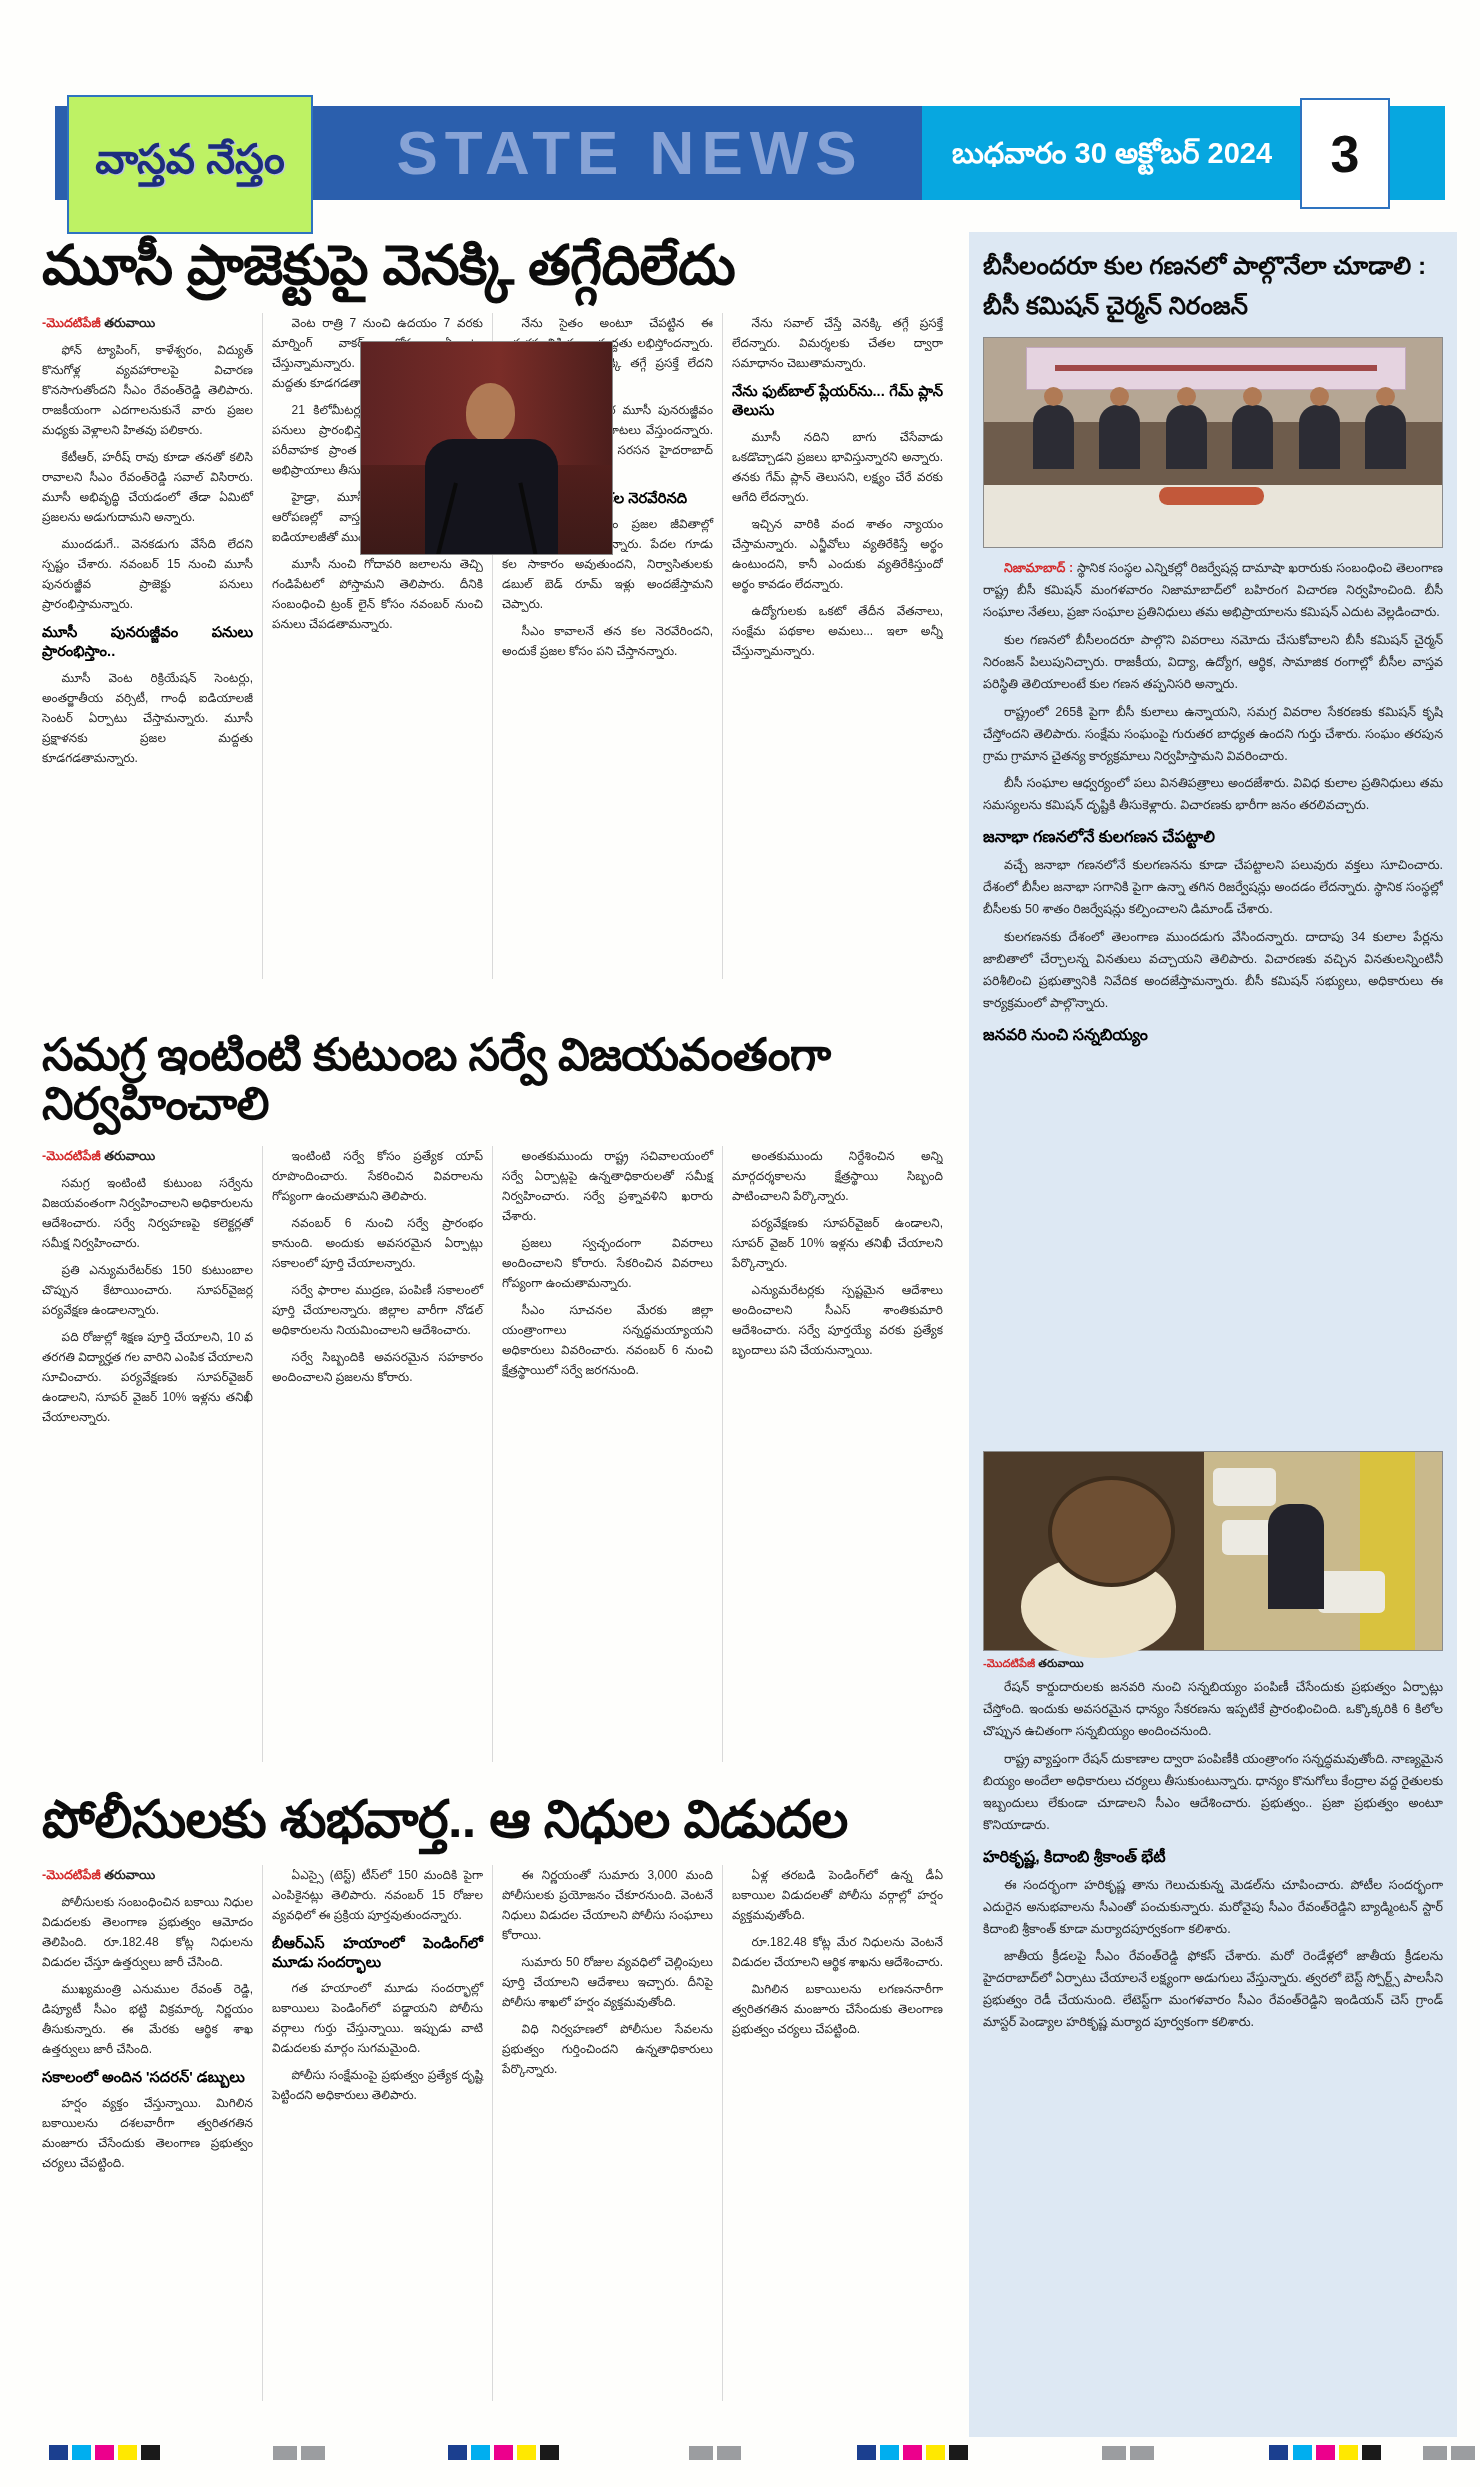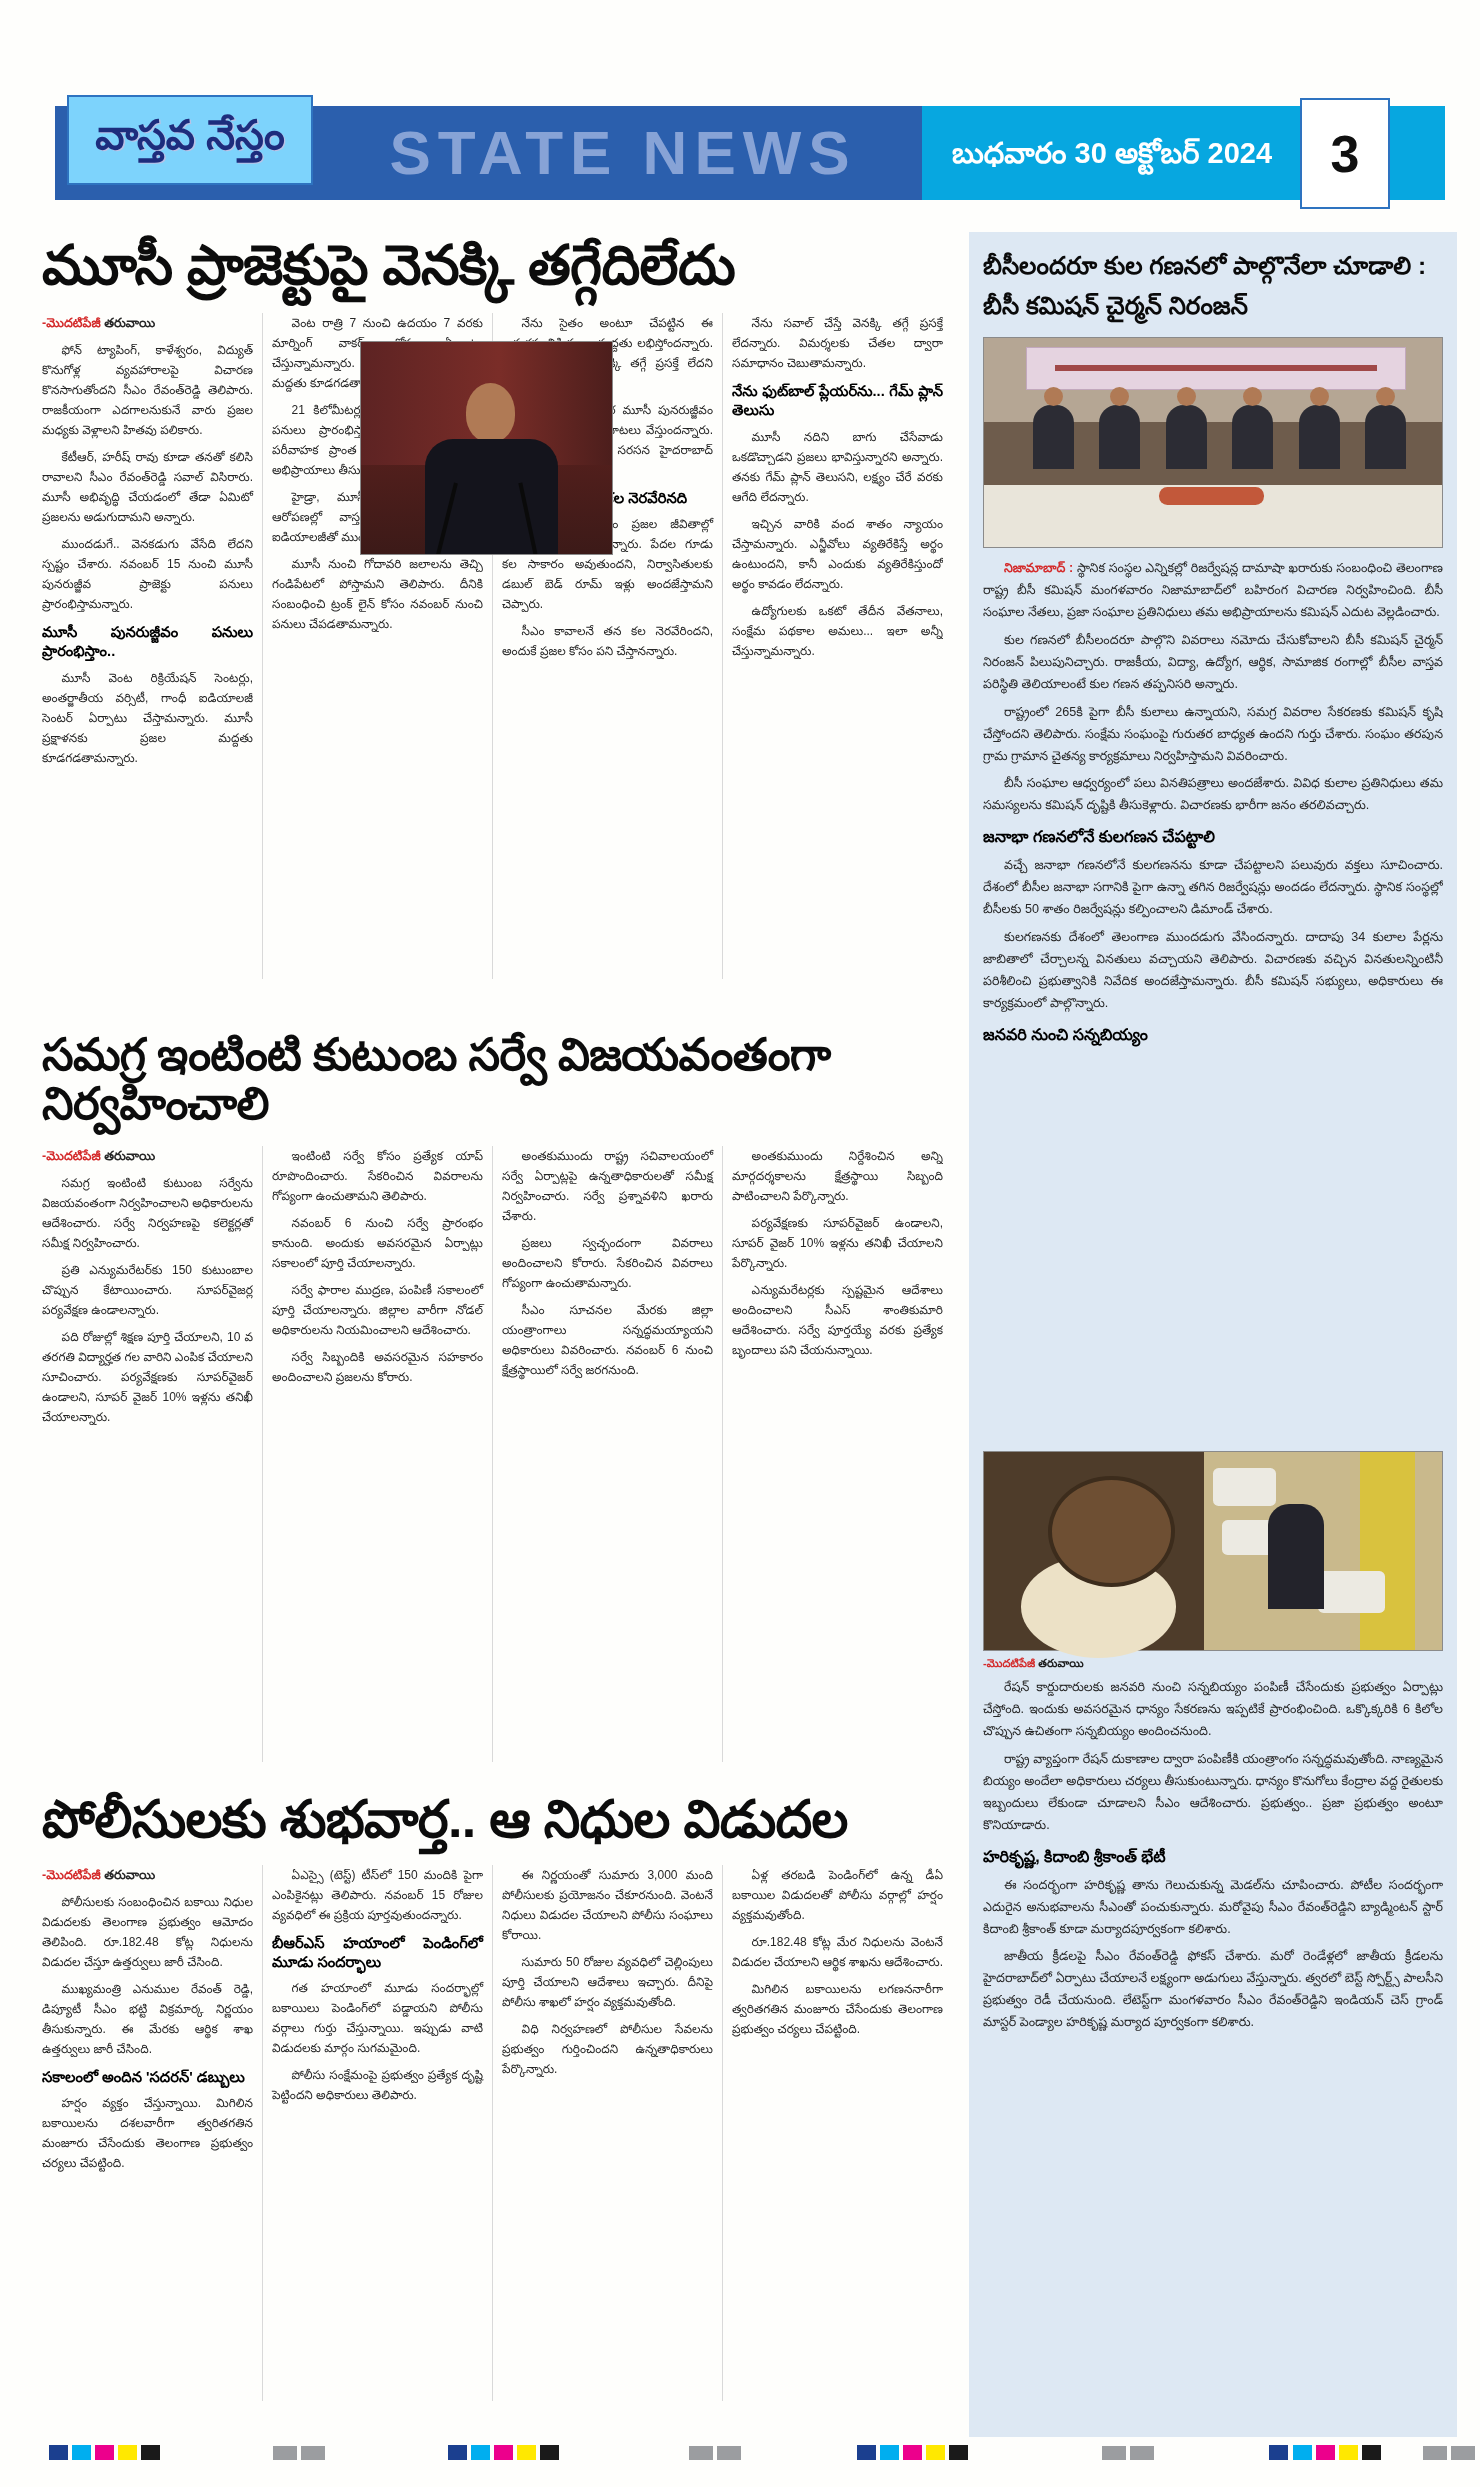--- a/index.html
+++ b/index.html
@@ -1,23 +1,23 @@
 <!DOCTYPE html>
 <html style="font-size:11.2px"><head>
 <meta charset="utf-8">
 <style>
   html,body{margin:0;padding:0;background:#e9e9e9;}
   .page{position:relative;width:1481px;height:2487px;background:#fefefc;margin:0 auto;overflow:hidden;
         font-family:"Liberation Sans","DejaVu Sans",sans-serif;color:#1c1c1c;}
   
   .band-blue{position:absolute;left:55px;top:106px;width:867px;height:94px;background:#2b5fad;}
-  .logo-box{position:absolute;left:67px;top:95px;width:246px;height:90px;background:#7dd3fc;
+  .logo-box{position:absolute;left:67px;top:95px;width:246px;height:139px;background:#bef264;
             border:2.8px solid #2e73c0;box-sizing:border-box;display:flex;align-items:center;justify-content:center;}
   .logo-text{font-size:41px;font-weight:800;color:#1d2d7d;text-shadow:1.4px 1.4px 0 #b9c2e6;white-space:nowrap;}
-  .state-news{position:absolute;left:329px;top:106px;width:588px;height:94px;line-height:94px;
+  .state-news{position:absolute;left:336px;top:106px;width:588px;height:94px;line-height:94px;
               text-align:center;font-size:62px;font-weight:800;letter-spacing:7px;color:#87a3d6;}
   .band-cyan{position:absolute;left:922px;top:106px;width:523px;height:94px;background:#07a7e0;}
   .date-text{position:absolute;left:937px;top:106px;width:350px;height:94px;line-height:94px;
              text-align:center;font-size:29px;font-weight:700;color:#fff;white-space:nowrap;}
   .page-box{position:absolute;left:1300px;top:98px;width:90px;height:111px;background:#fff;
             border:2.1px solid #2e73c0;box-sizing:border-box;display:flex;align-items:center;justify-content:center;
             font-size:52px;font-weight:800;color:#101010;}
   
   .article{position:absolute;left:42px;width:901px;}
   .headline{font-weight:800;color:#0c0c0c;line-height:1.08;letter-spacing:-0.7px;margin:0;}

